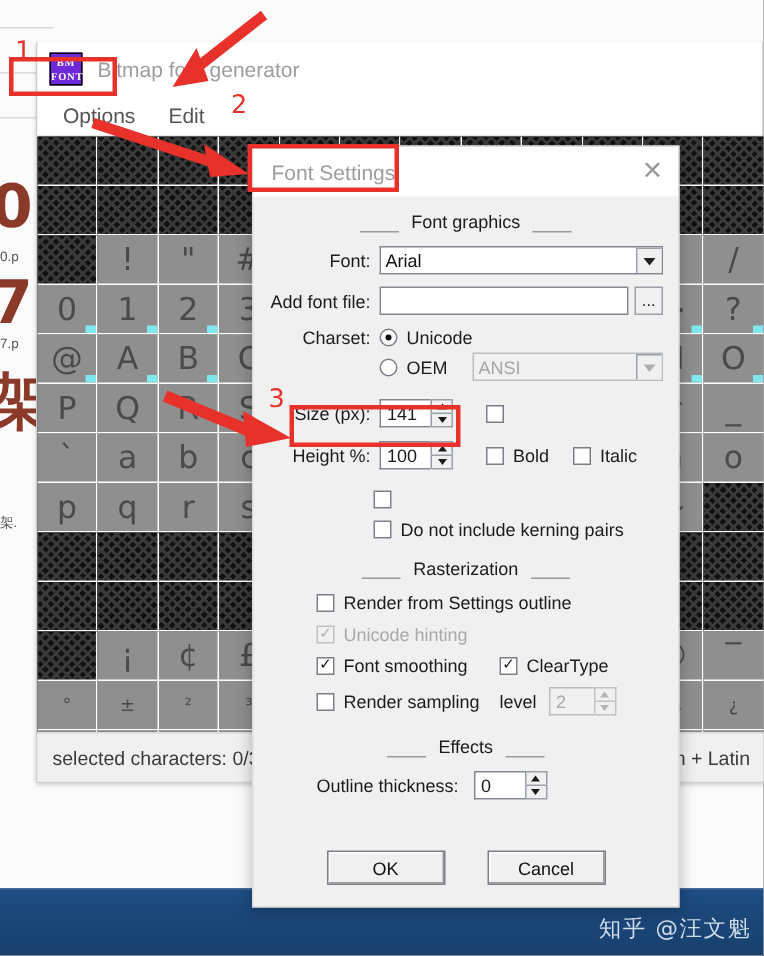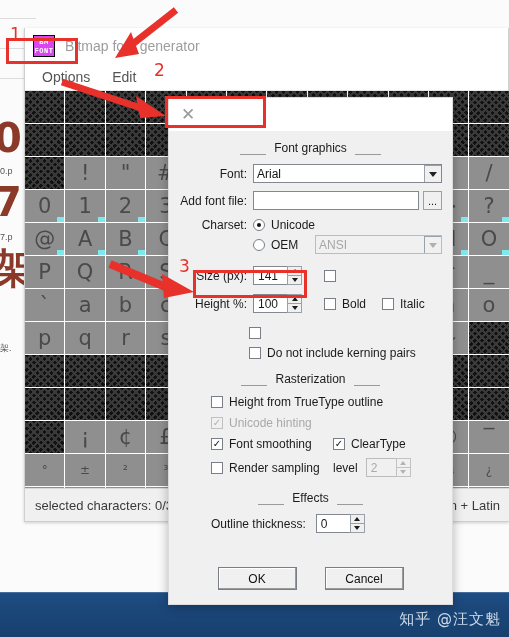--- a/index.html
+++ b/index.html
@@ -67,24 +67,24 @@
     border: 1px solid #cfcfcf;
     border-top: none;
     box-shadow: 0 1px 3px rgba(0,0,0,.18);
   }
   #bmfont-titlebar {
     height: 36px; background: #ffffff;
     display: flex; align-items: center; padding-left: 8px;
     border-bottom: 1px solid #ffffff;
   }
   #bm-logo {
-    width: 22px; height: 22px; background: #d946ef; color: #fff;
+    width: 22px; height: 22px; background: #6d28d9; color: #fff;
     font-size: 7px; font-weight: bold; line-height: 9px;
     text-align: center; padding-top: 2px; letter-spacing: .5px;
-    font-family: Liberation Mono, monospace;
+    font-family: Liberation Serif, serif;
     border: 1px solid #000;
   }
   #bm-title {
     margin-left: 10px; color: #9d9d9d; font-size: 14px;
   }
   #bmfont-menubar {
     height: 27px; background: #ffffff; display: flex; align-items: center;
     padding-left: 8px; gap: 4px;
     border-bottom: 1px solid #e7e7e7;
   }
@@ -258,21 +258,21 @@
   <div class="bg-lines">
     <i style="top:18px"></i>
       <i style="top:48px"></i>
       <i style="top:78px"></i>
   </div>
 
   <div class="bg-art">
     <div class="glyph" style="top:8px;">0</div>
     <div class="small" style="top:56px;">0.p</div>
     <div class="glyph" style="top:72px;">7</div>
-    <div class="small" style="top:122px;">7.p</div>
+    <div class="small" style="top:114px;">7.p</div>
     <div class="glyph" style="top:138px;font-family:'DejaVu Sans',sans-serif;">架</div>
     <div class="small" style="top:232px;">架.</div>
   </div>
 
   <div id="desktop-taskbar">
     <div class="watermark">知乎 @汪文魁</div>
   </div>
 </div>
 
 <div id="bmfont-window">
@@ -450,20 +450,21 @@
 
   <div id="status-bar">
     <span>selected characters: 0/3185</span>
     <span>atin + Latin</span>
   </div>
 </div>
 
 <div id="font-settings">
 
   <div id="fs-titlebar">
+    <div id="fs-title">Font Settings</div>
     <div id="fs-close">✕</div>
   </div>
 
   <div id="fs-body">
 
     <div class="group-head">
       <span class="ln"></span>
       <span>Font graphics</span>
       <span class="ln"></span>
     </div>
@@ -559,21 +560,21 @@
     </div>
 
     <div class="group-head" style="margin-top:12px;">
       <span class="ln"></span>
       <span>Rasterization</span>
       <span class="ln"></span>
     </div>
 
     <div class="check-row" style="margin-left:32px;">
       <span class="chk"></span>
-      <span>Height from TrueType outline</span>
+      <span>Render from Settings outline</span>
     </div>
 
     <div class="check-row" style="margin-left:32px;">
       <span class="chk disabled">✓</span>
       <span class="txt-dim">Unicode hinting</span>
     </div>
 
     <div class="row" style="margin-left:32px;margin-bottom:7px;">
       <div class="check-row" style="margin-bottom:0;width:122px;">
         <span class="chk">✓</span>

